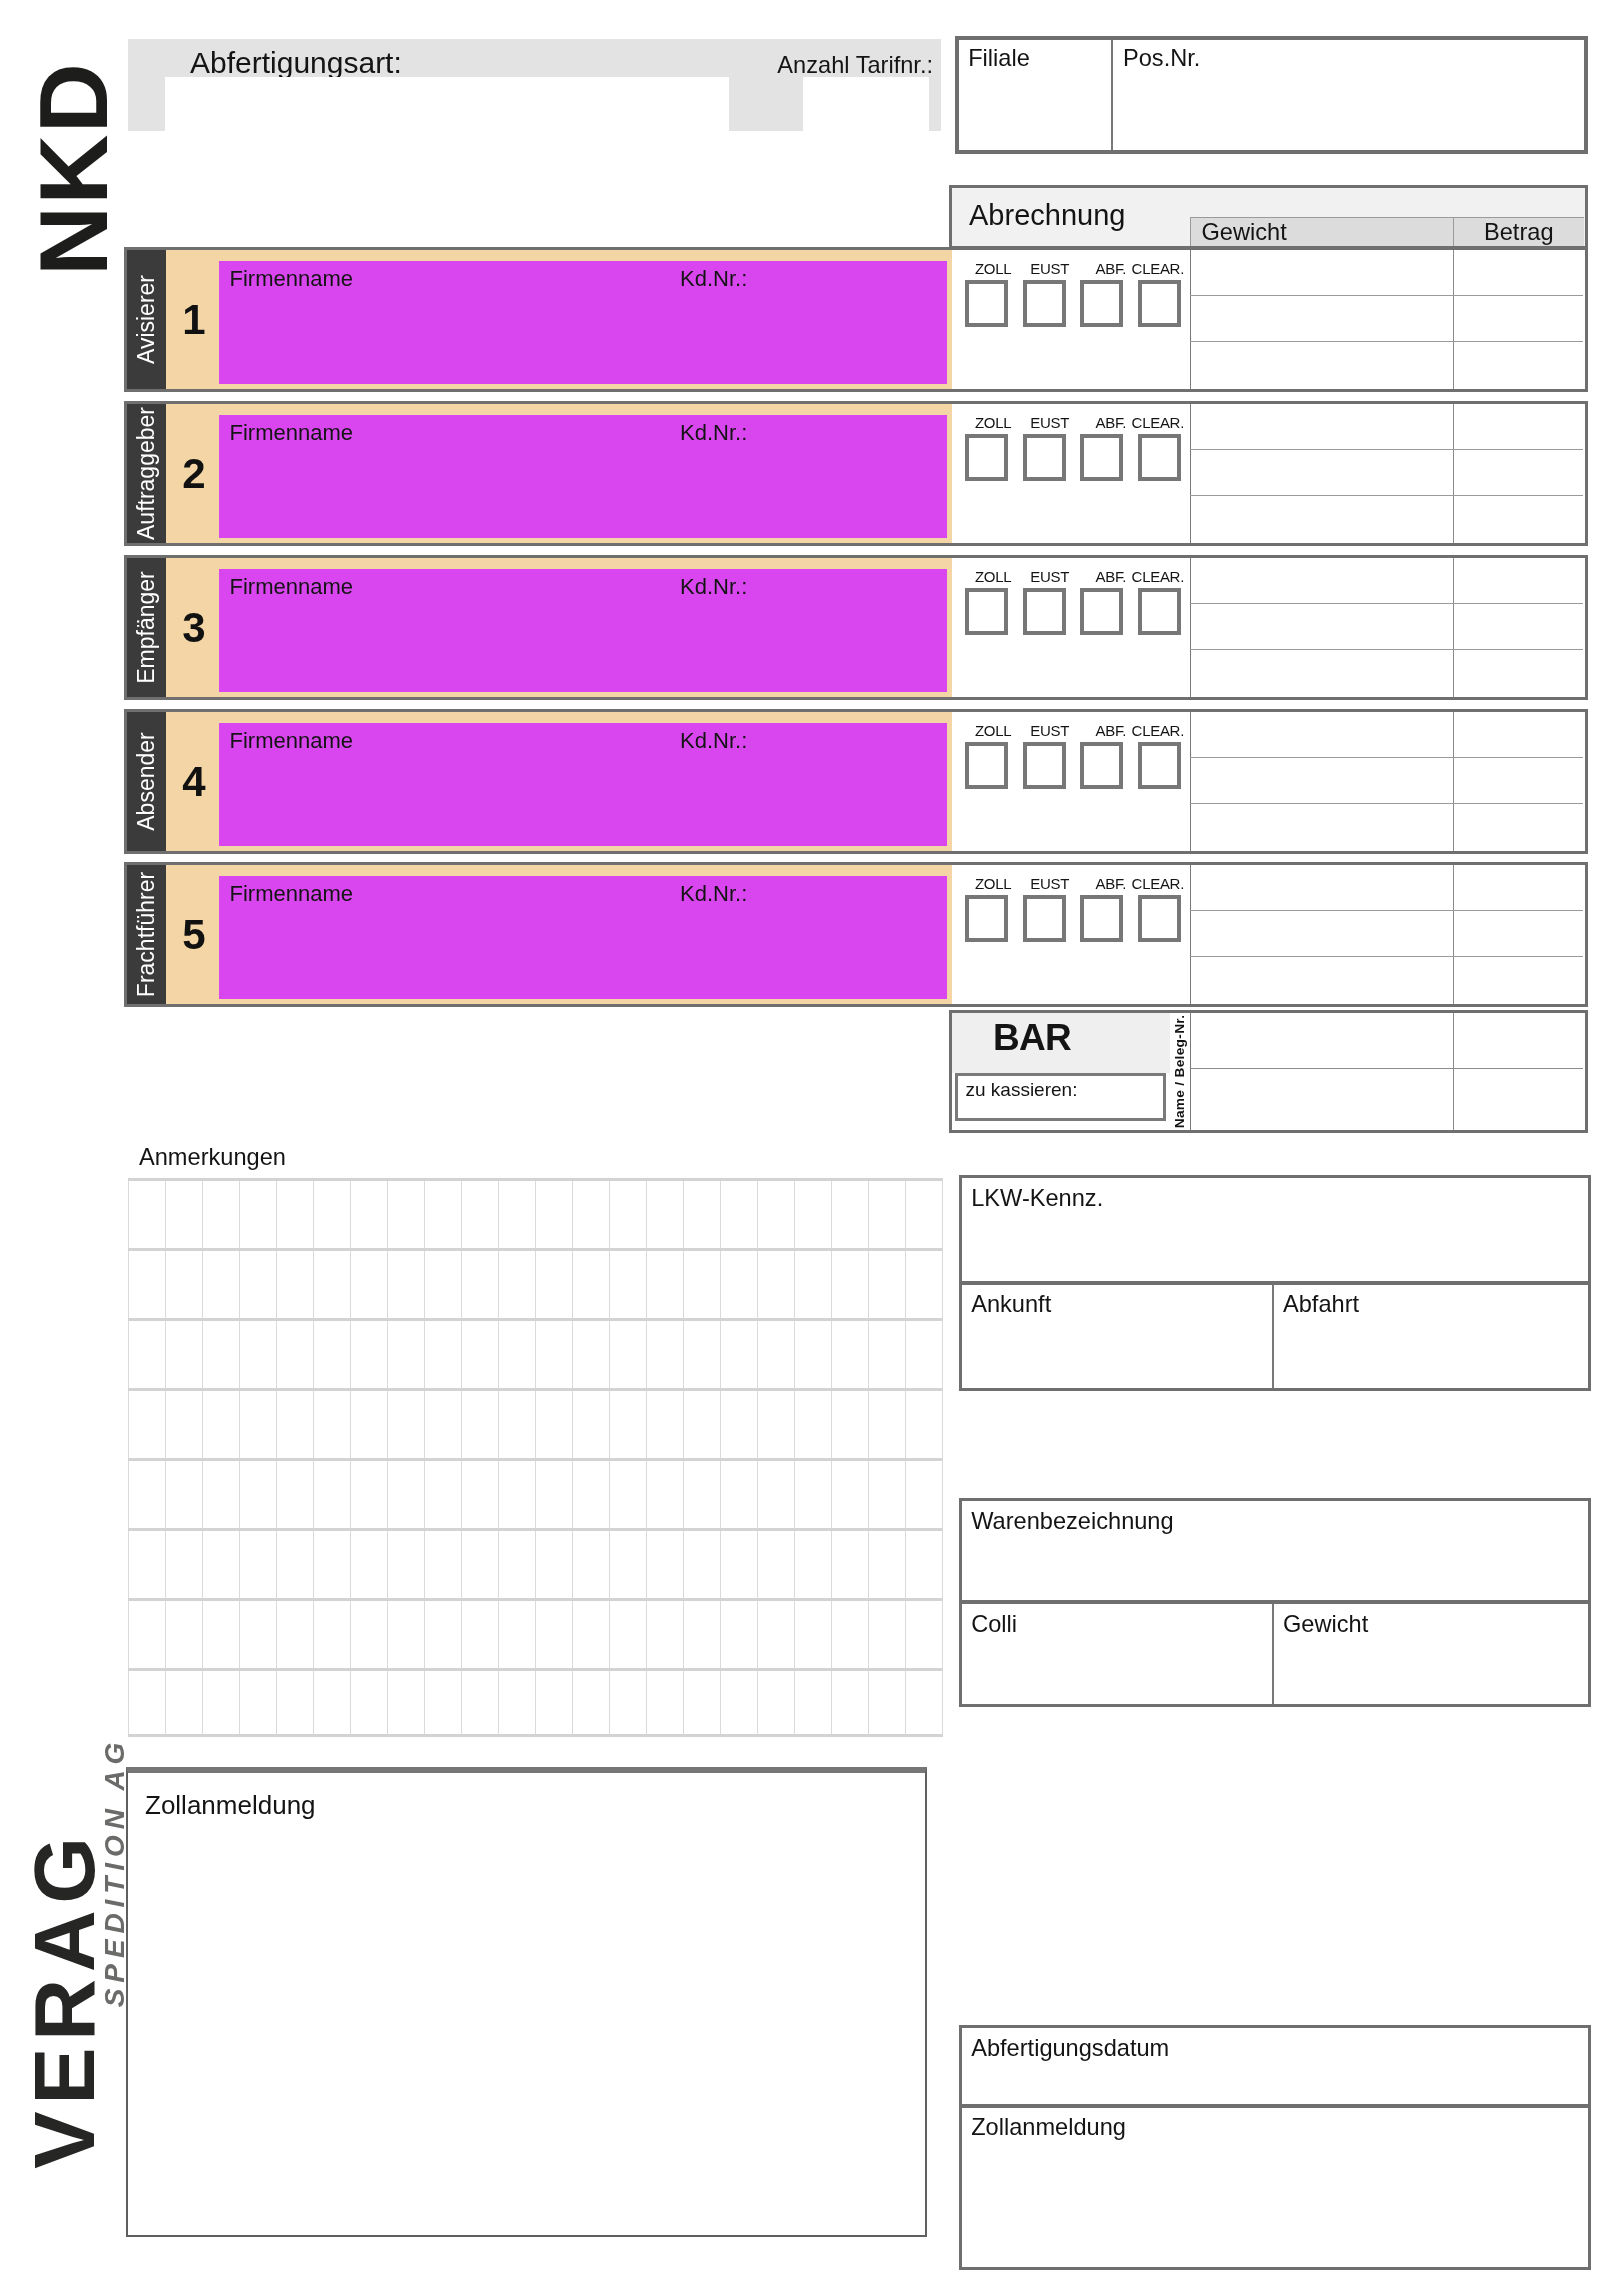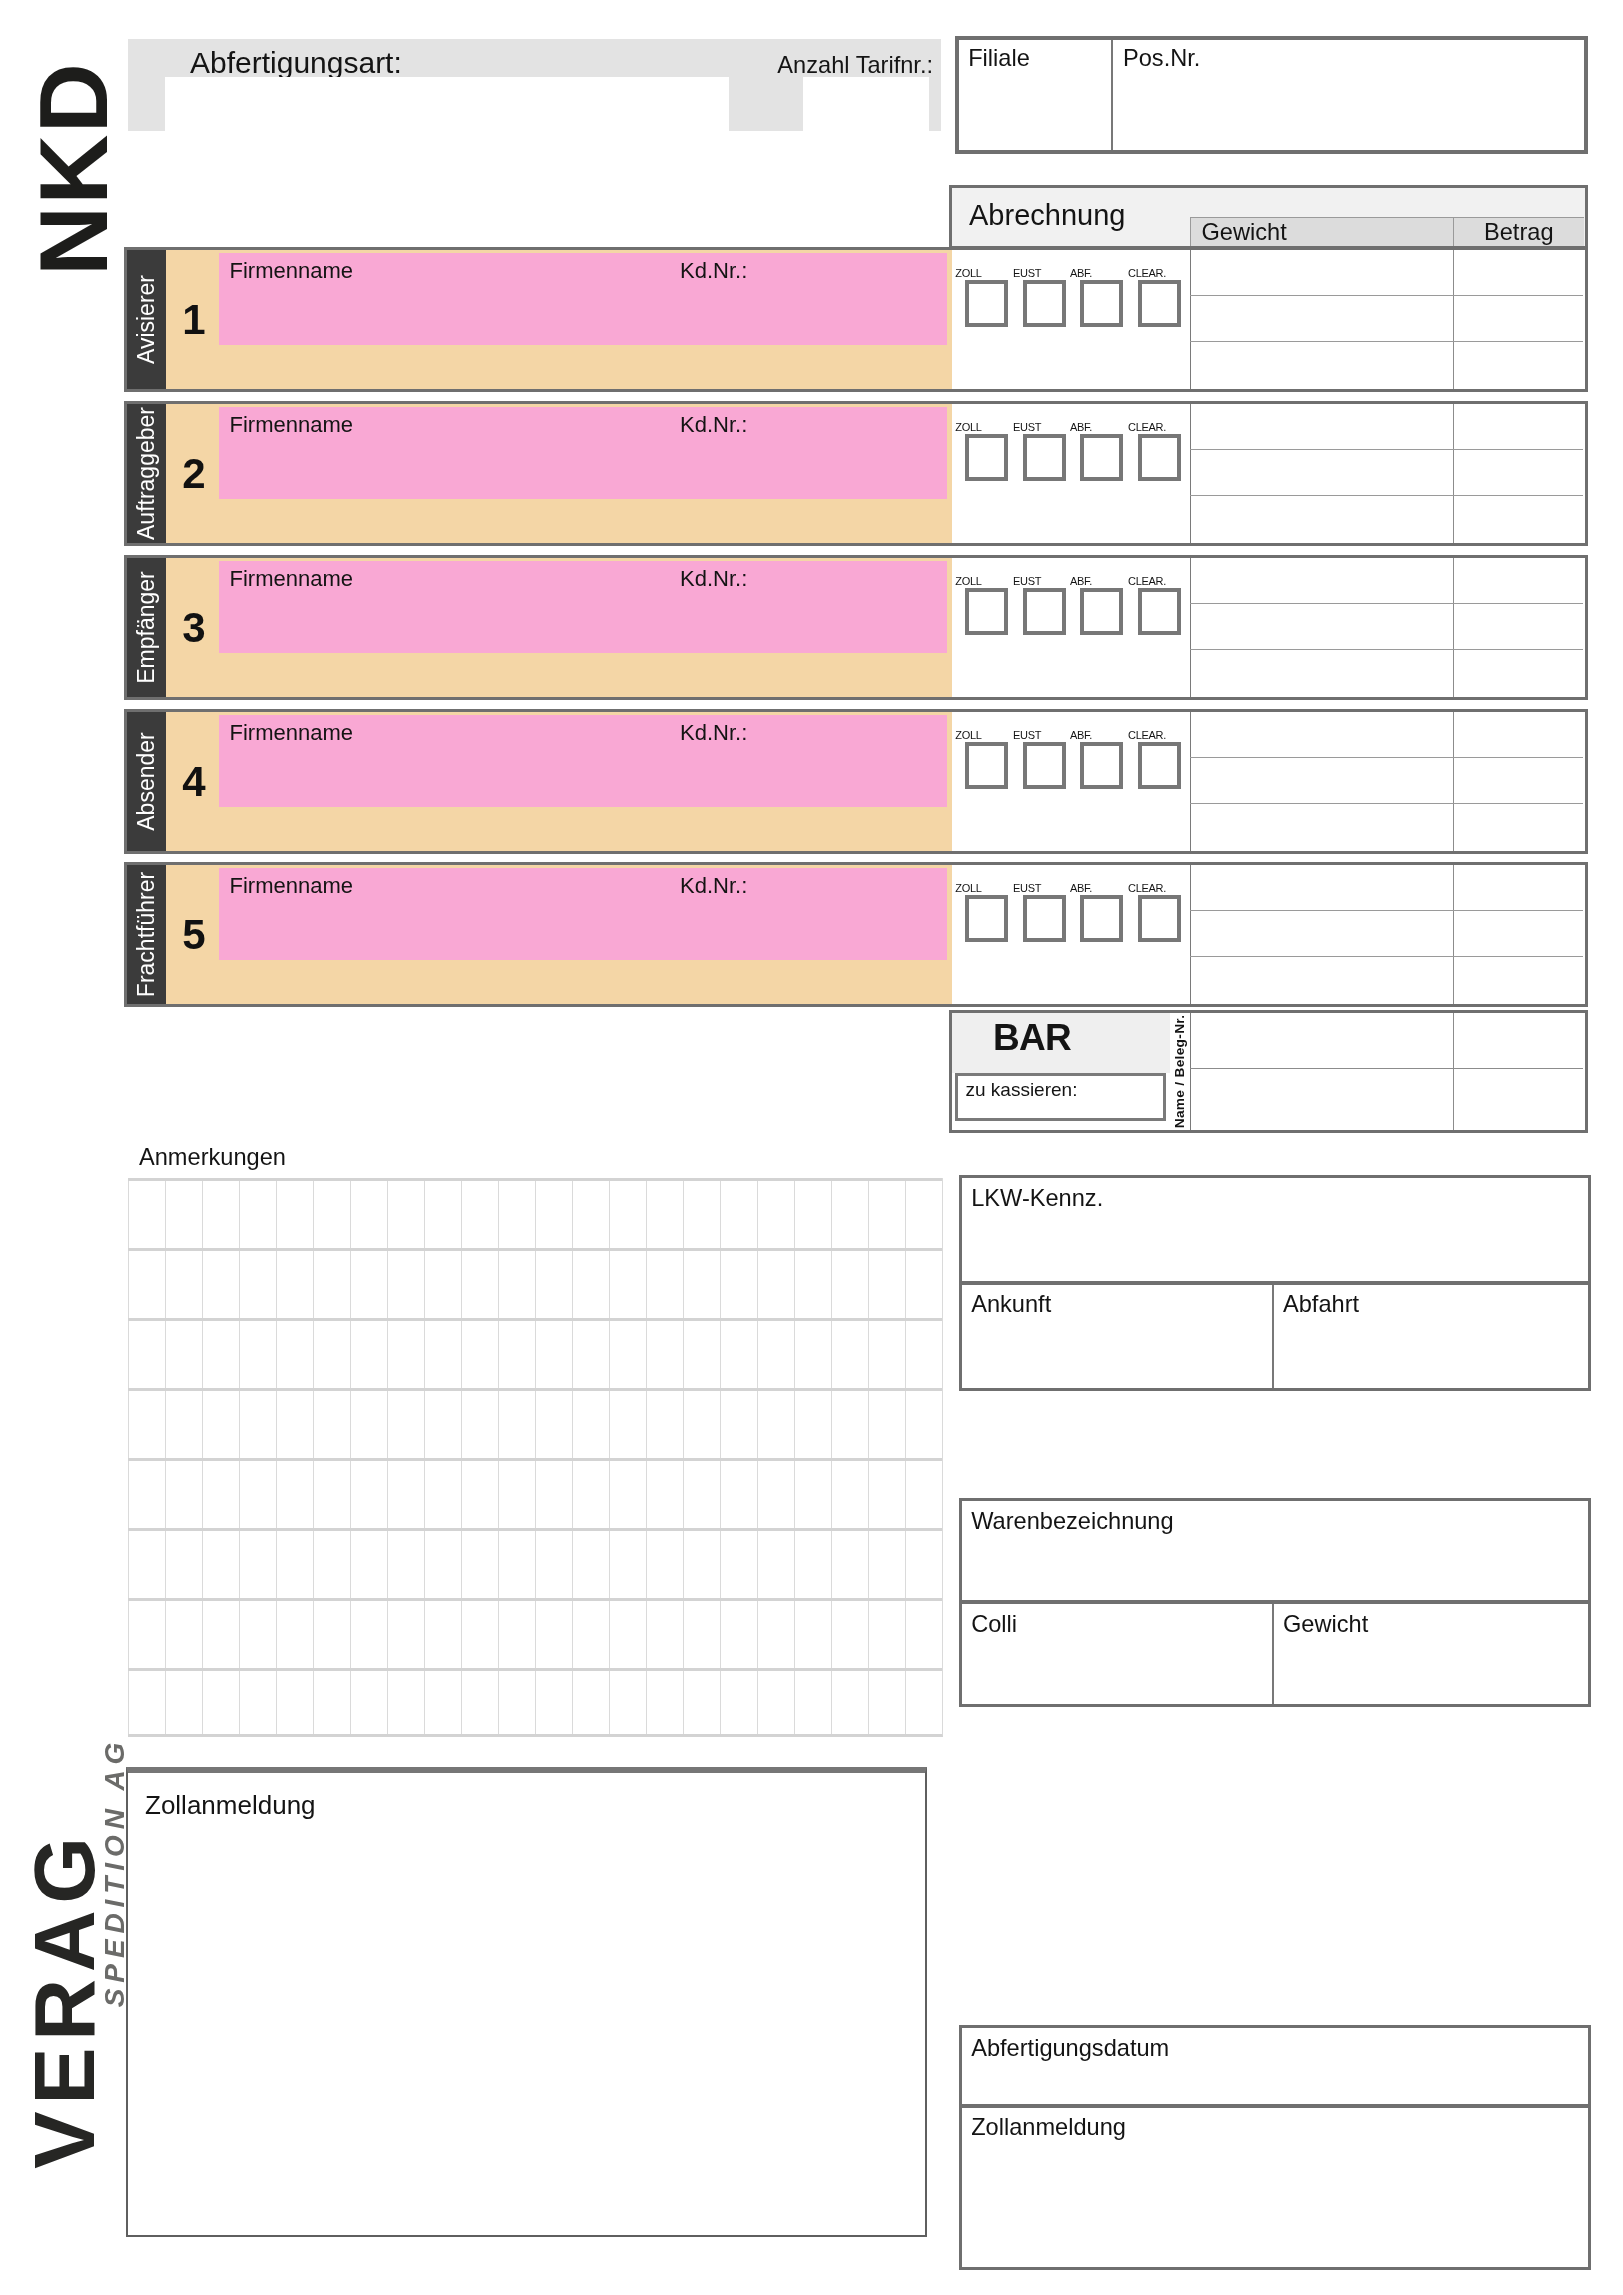--- a/index.html
+++ b/index.html
@@ -29,25 +29,25 @@
   .hcell.le{left:238px;width:263px}
   .hcell.be{left:501px;width:131px}
   .hcell span{position:absolute;left:10.5px;top:1.3px;font-size:23.6px}
   .hcell.be span{left:30px}
   
   .row{position:absolute;left:124px;width:1464px;height:145px;border:3.9px solid #6f6f6f;background:#fff;box-sizing:border-box}
   .tab{left:0;top:0;bottom:0;width:39px;background:#3b3b3b;display:flex;align-items:center;justify-content:center}
   .tab span{transform:rotate(-90deg);white-space:nowrap;color:#fff;font-size:23px}
   .orange{left:39px;top:0;bottom:0;width:786px;background:#f4d6a6}
   .rownum{left:41px;top:46px;width:52px;text-align:center;font-size:42px;font-weight:bold;color:#111}
-  .content{left:92px;top:3px;width:728px;height:92px;background:#f9a8d4}
+  .content{left:92px;top:11px;width:728px;height:123px;background:#d946ef}
   .flab{position:absolute;left:10.5px;top:5.2px;font-size:22px}
   .klab{position:absolute;left:461px;top:5.2px;font-size:22px}
   .rpanel{left:825px;top:0;bottom:0;width:631px}
-  .cb-lab{position:absolute;top:17px;width:56px;text-align:left;font-size:11px;letter-spacing:-0.3px}
+  .cb-lab{position:absolute;top:10px;width:56px;text-align:right;font-size:15px;letter-spacing:-0.3px}
   .cb-box{position:absolute;top:30px;width:35px;height:39px;border:4.6px solid #777;background:#fff;box-sizing:content-box}
   .cl1{left:3.3px}.cl2{left:61px}.cl3{left:118px}.cl4{left:176px}
   .cb1{left:13px}.cb2{left:71px}.cb3{left:128px}.cb4{left:186px}
   .vl1{position:absolute;left:238px;top:0;bottom:0;width:1.3px;background:#7a7a7a}
   .vl2{position:absolute;left:501px;top:0;bottom:0;width:1.3px;background:#8c8c8c}
   .hlA{position:absolute;left:238px;width:393px;height:1.3px;background:#9a9a9a;top:45px}
   .hlB{position:absolute;left:238px;width:393px;height:1.3px;background:#9a9a9a;top:91px}
   .lcol{position:absolute;left:239px;top:0;bottom:0;width:260px}
   .bcol{position:absolute;left:503px;top:0;bottom:0;width:128px}
   

